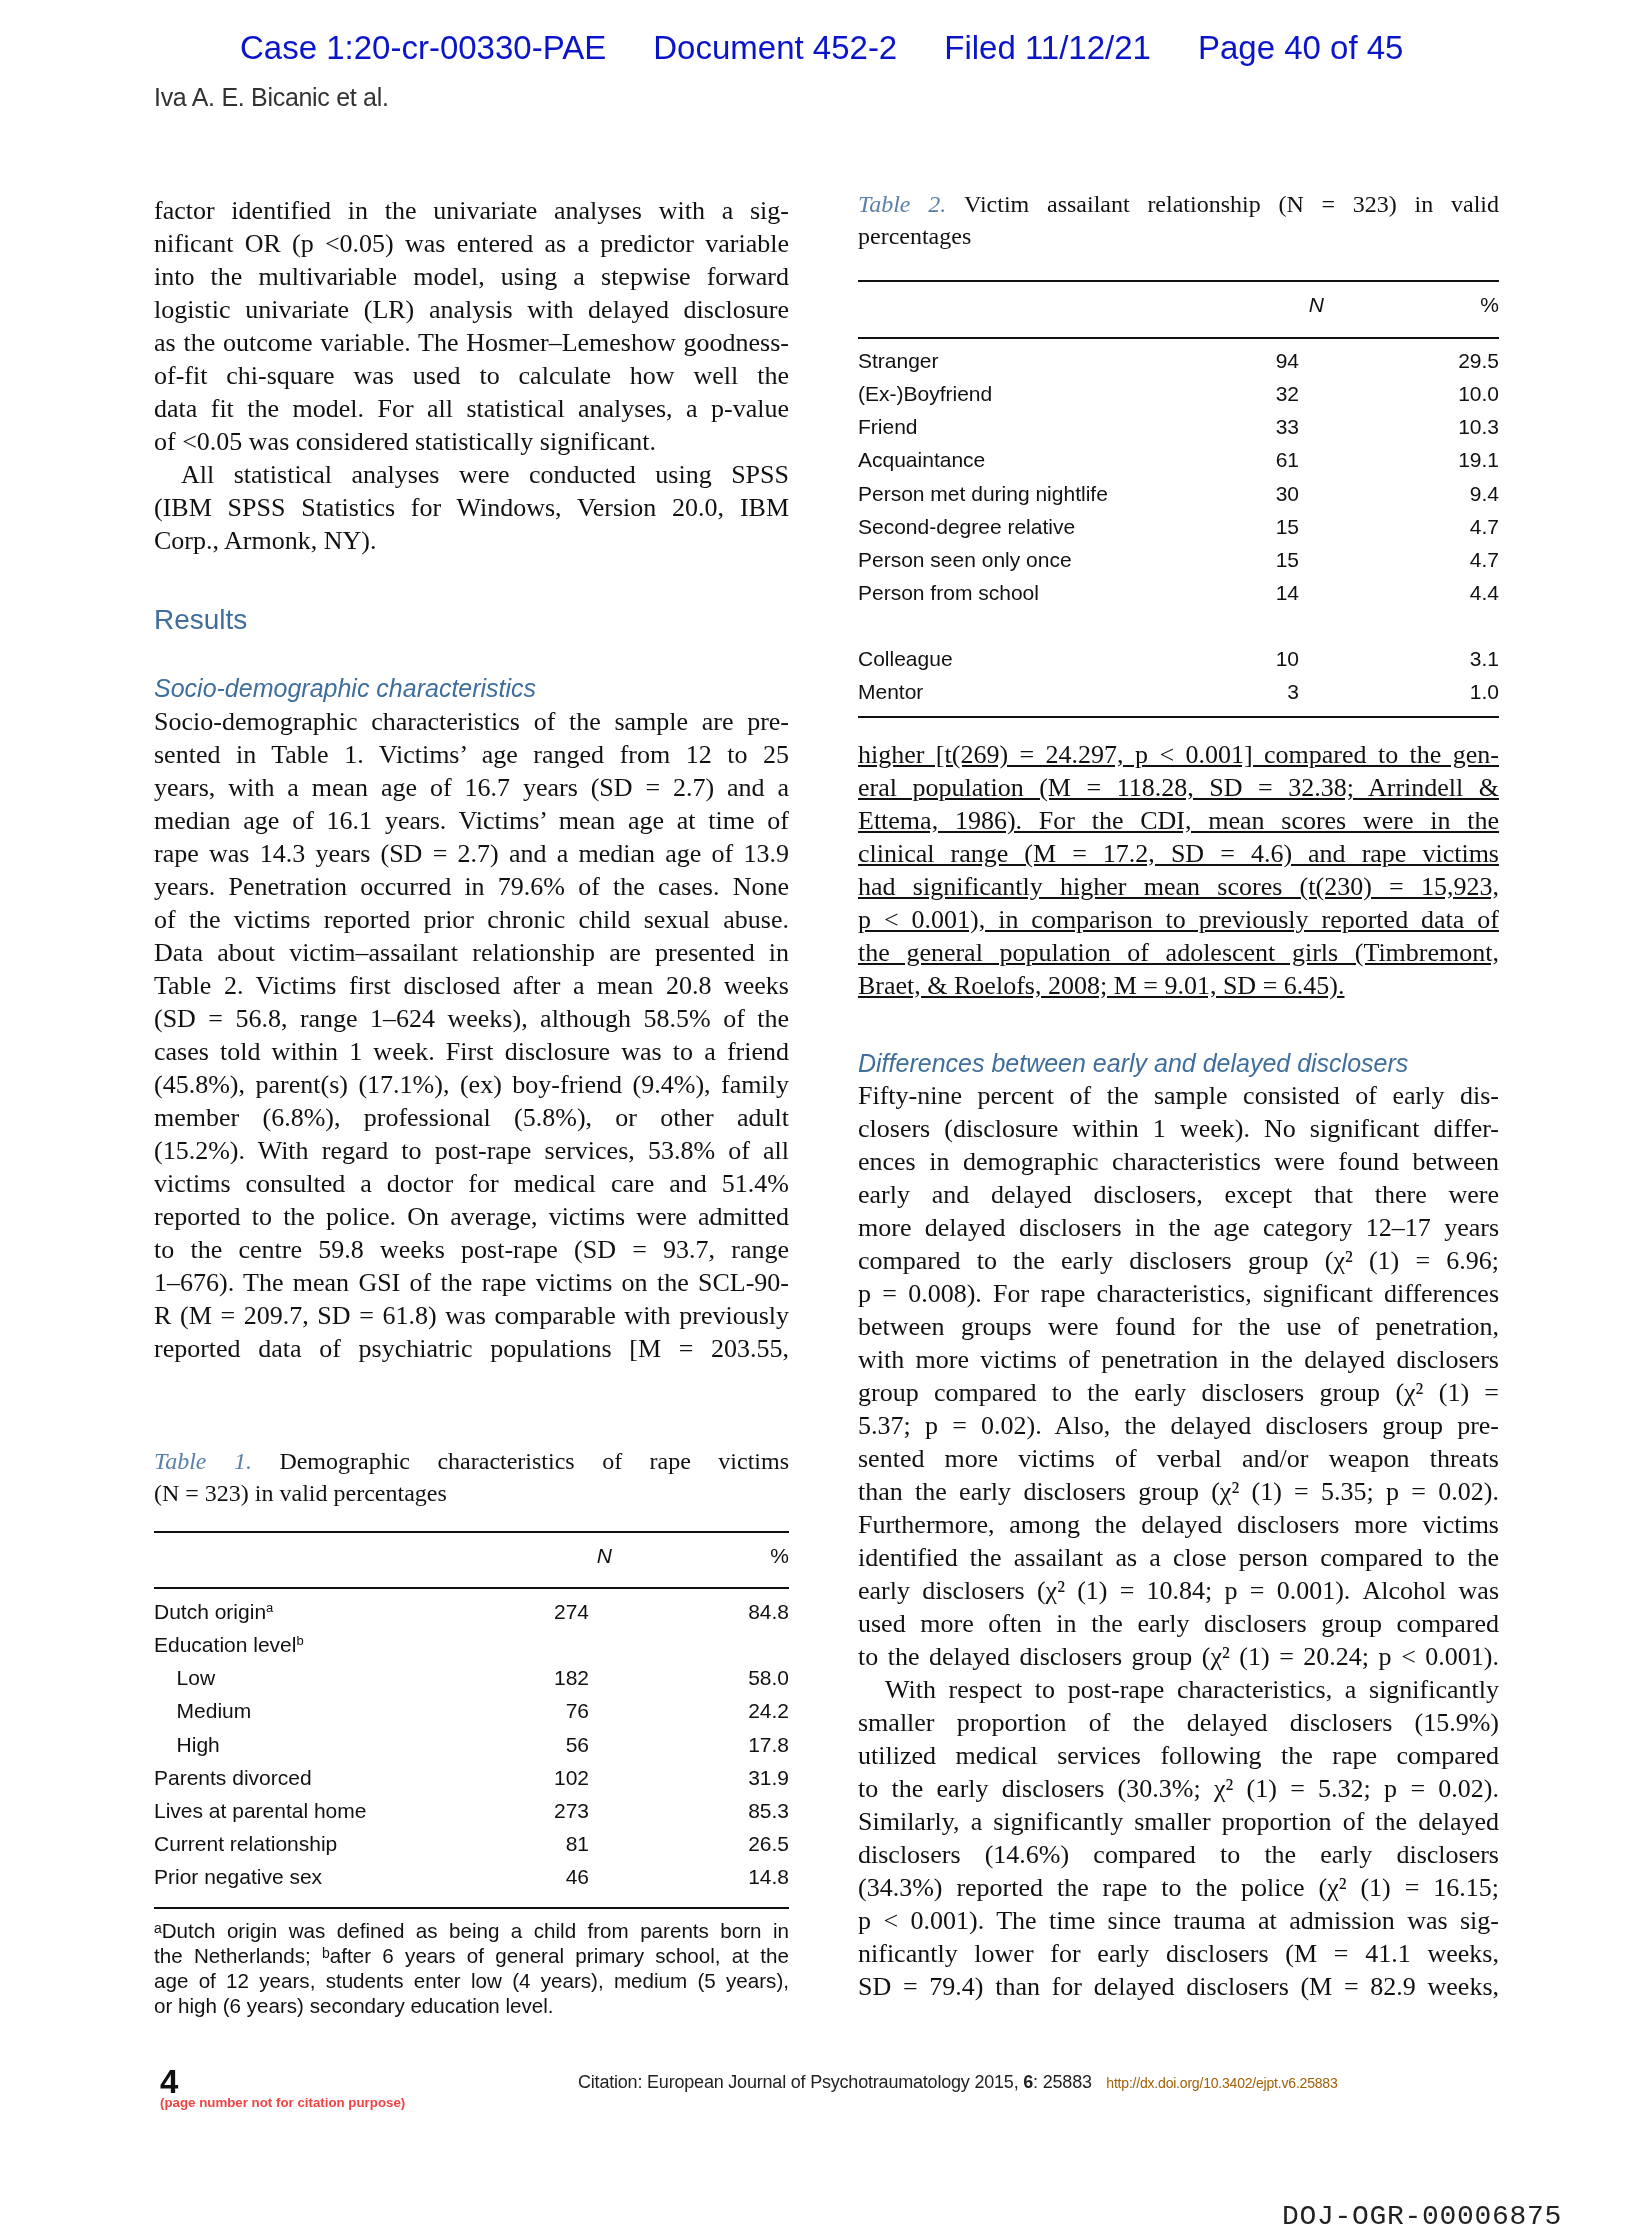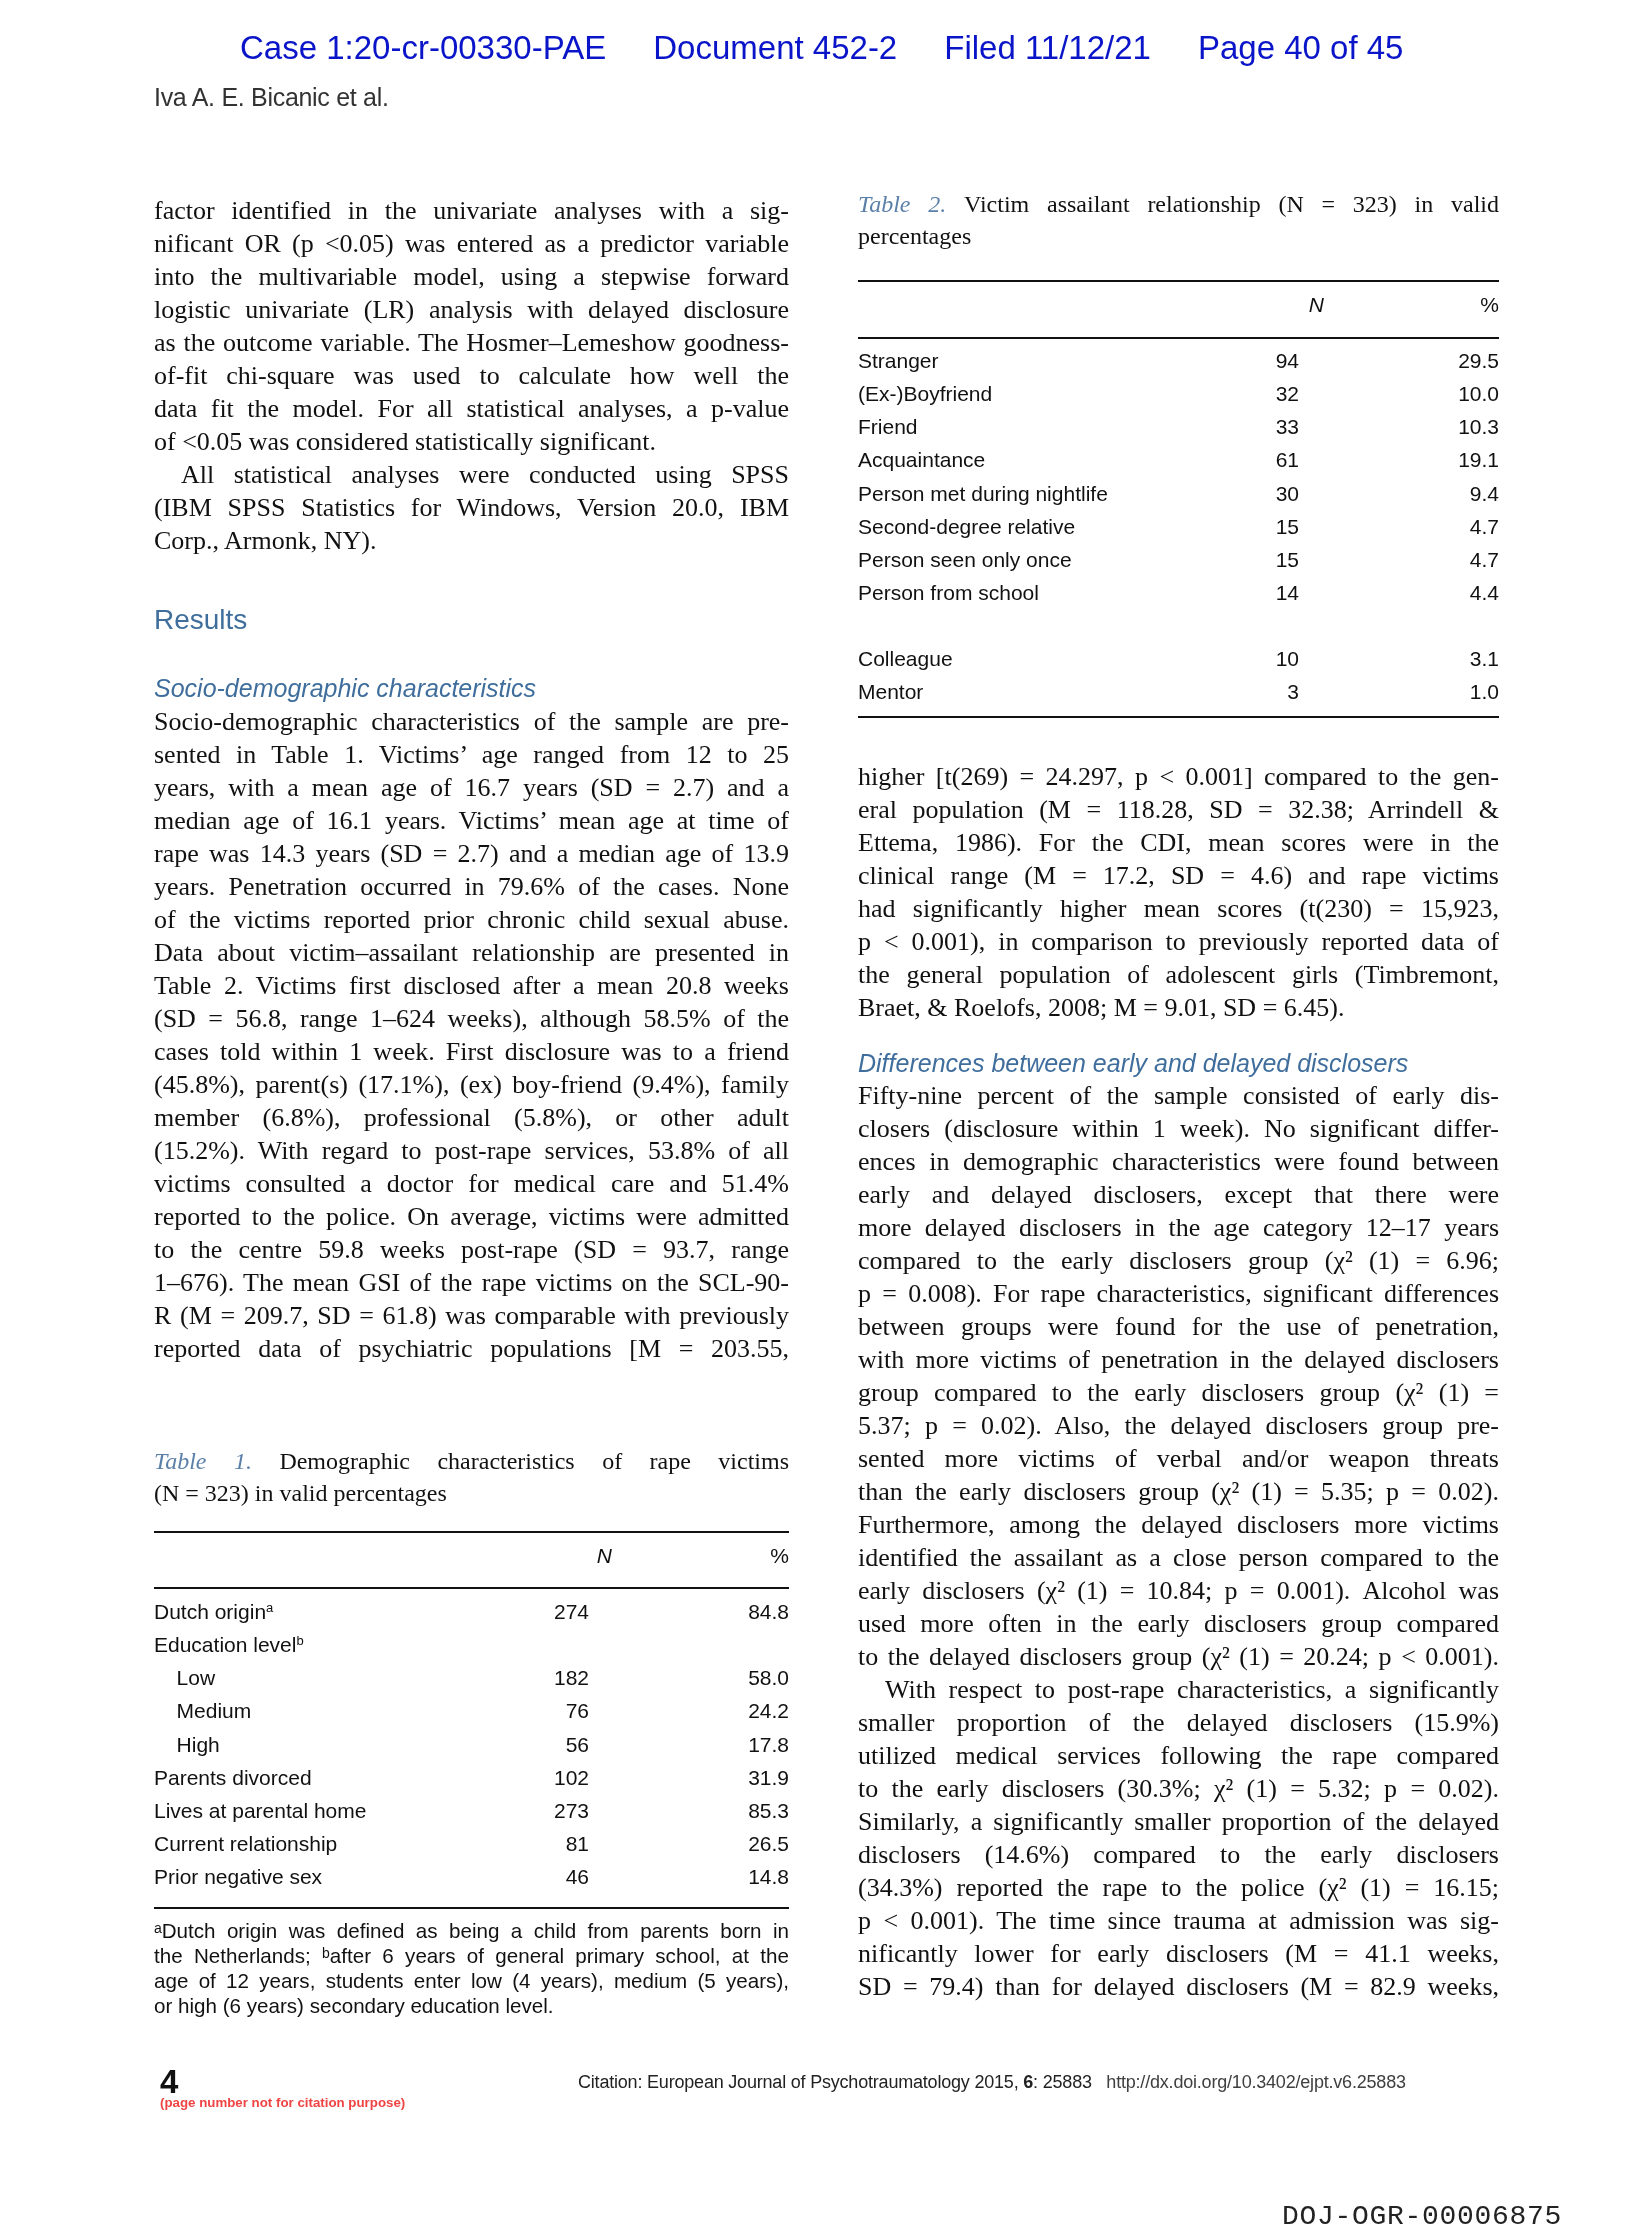--- a/index.html
+++ b/index.html
@@ -37,21 +37,21 @@
   .tbl .hdr-n { font-style: italic; }
   sup { font-size: 0.62em; line-height: 0; vertical-align: 0.55em; }
 
   .footnote { font-family: "Liberation Sans", sans-serif; font-size: 20.6px; line-height: 25px; color: #111; }
   .footnote .line { display: block; height: 25px; white-space: nowrap; text-align: justify; text-align-last: justify; }
   .footnote .line.last { text-align-last: left; }
 
   .page-num { left: 160px; top: 2063px; font-family: "Liberation Sans", sans-serif; font-weight: bold; font-size: 33px; color: #111; }
   .page-num-note { left: 160px; top: 2095px; font-family: "Liberation Sans", sans-serif; font-weight: bold; font-size: 13.3px; color: #ef4444; }
   .citation { left: 578px; top: 2072px; font-family: "Liberation Sans", sans-serif; font-size: 18px; color: #222; white-space: nowrap; letter-spacing: -0.2px; }
-  .citation .doi { margin-left: 14.6px; font-size: 18px; color: #404040; }
+  .citation .doi { margin-left: 14.6px; font-size: 14px; color: #a16207; }
   .bates-footer { left: 1282px; top: 2201px; font-family: "Liberation Mono", monospace; font-size: 28px; color: #222; letter-spacing: 0.7px; }
 </style>
 </head>
 <body>
 
 <div class="abs bates-header">
   <span>Case 1:20-cr-00330-PAE</span><span>Document 452-2</span><span>Filed 11/12/21</span><span>Page 40 of 45</span>
 </div>
 
 <div class="abs running-head">Iva A. E. Bicanic et al.</div>
@@ -221,21 +221,21 @@
       <span class="c-pct">3.1</span>
     </div>
     <div class="row" style="top: 331px;">
       <span class="c-label"><span>Mentor</span></span>
       <span class="c-n" style="left: 361px;">3</span>
       <span class="c-pct">1.0</span>
     </div>
   </div>
 <div class="rule" style="left:858px; width:641px; top:716px;"></div>
 
-<div class="col col-right body-text" style="top:760px;" id="right-cont">
+<div class="col col-right body-text" style="top:738px;text-decoration:underline;" id="right-cont">
     <span class="line">higher [t(269) = 24.297, p &lt; 0.001] compared to the gen-</span>
     <span class="line">eral population (M = 118.28, SD = 32.38; Arrindell &amp;</span>
     <span class="line">Ettema, 1986). For the CDI, mean scores were in the</span>
     <span class="line">clinical range (M = 17.2, SD = 4.6) and rape victims</span>
     <span class="line">had significantly higher mean scores (t(230) = 15,923,</span>
     <span class="line">p &lt; 0.001), in comparison to previously reported data of</span>
     <span class="line">the general population of adolescent girls (Timbremont,</span>
     <span class="line last">Braet, &amp; Roelofs, 2008; M = 9.01, SD = 6.45).</span>
   </div>
 

